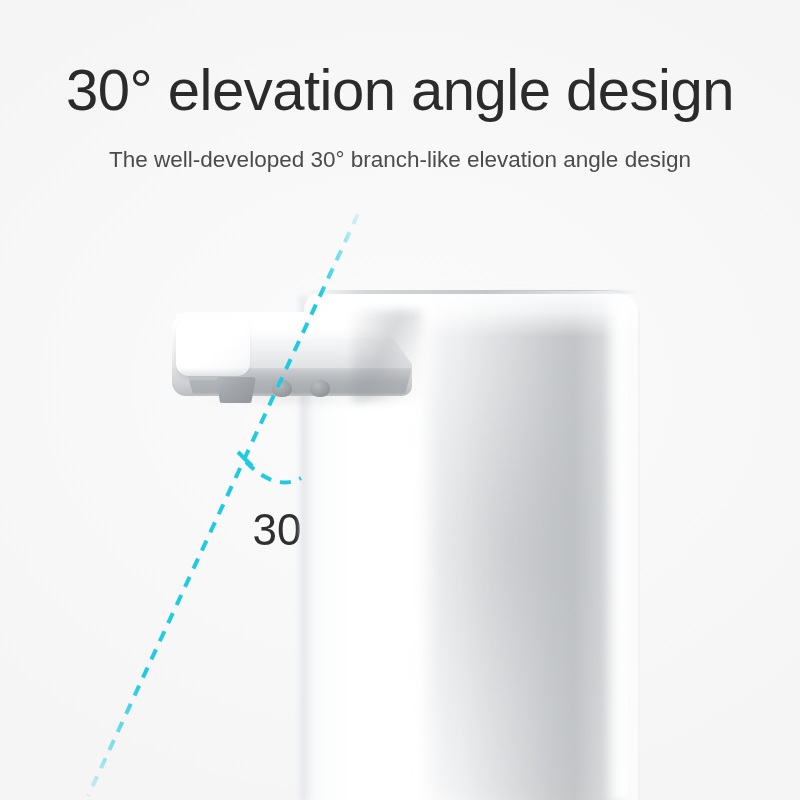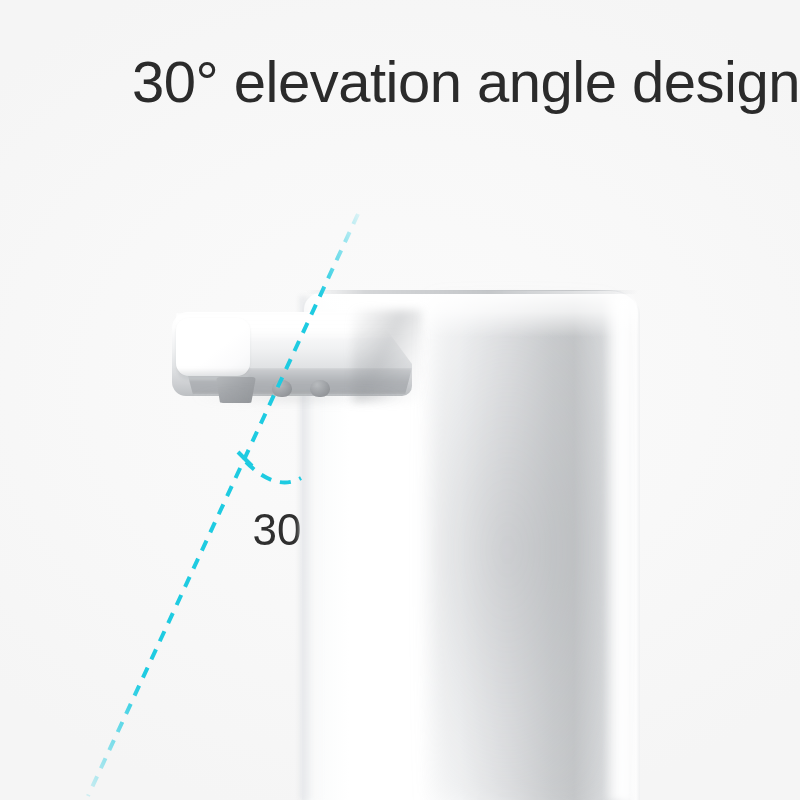--- a/index.html
+++ b/index.html
@@ -26,29 +26,28 @@
   
   .text-block {
     position: absolute;
     top: 0;
     left: 0;
     width: 800px;
     text-align: center;
     z-index: 40;
   }
   .headline {
-    margin: 0;
+    margin: 8px;
     padding-top: 50px;
     font-size: 58px;
     font-weight: 400;
     letter-spacing: -0.5px;
     color: #2b2b2b;
     line-height: 1.12;
     white-space: nowrap;
-    text-align: right;
   }
   .subtitle {
     margin: 0;
     padding-top: 14px;
     font-size: 22.5px;
     font-weight: 400;
     color: #4b4b4b;
     line-height: 1.32;
   }
   .subtitle span { display: block; white-space: nowrap; }
@@ -361,16 +360,17 @@
     <path d="M 246 462 Q 276 492 301 478" fill="none" stroke="#1ecbe1" stroke-width="4" stroke-dasharray="11 9" stroke-linecap="butt"></path>
 
     <path d="M 238 452 L 252 466" fill="none" stroke="#1ecbe1" stroke-width="4" stroke-linecap="butt"></path>
   </svg>
 
   <div class="angle-label">30°</div>
 
   <div class="text-block">
     <h1 class="headline">30° elevation angle design</h1>
     <p class="subtitle">
+      <span>The well-developed 30° branch-like elevation angle design</span>
     </p>
   </div>
 
 </div>
 
 </body></html>

